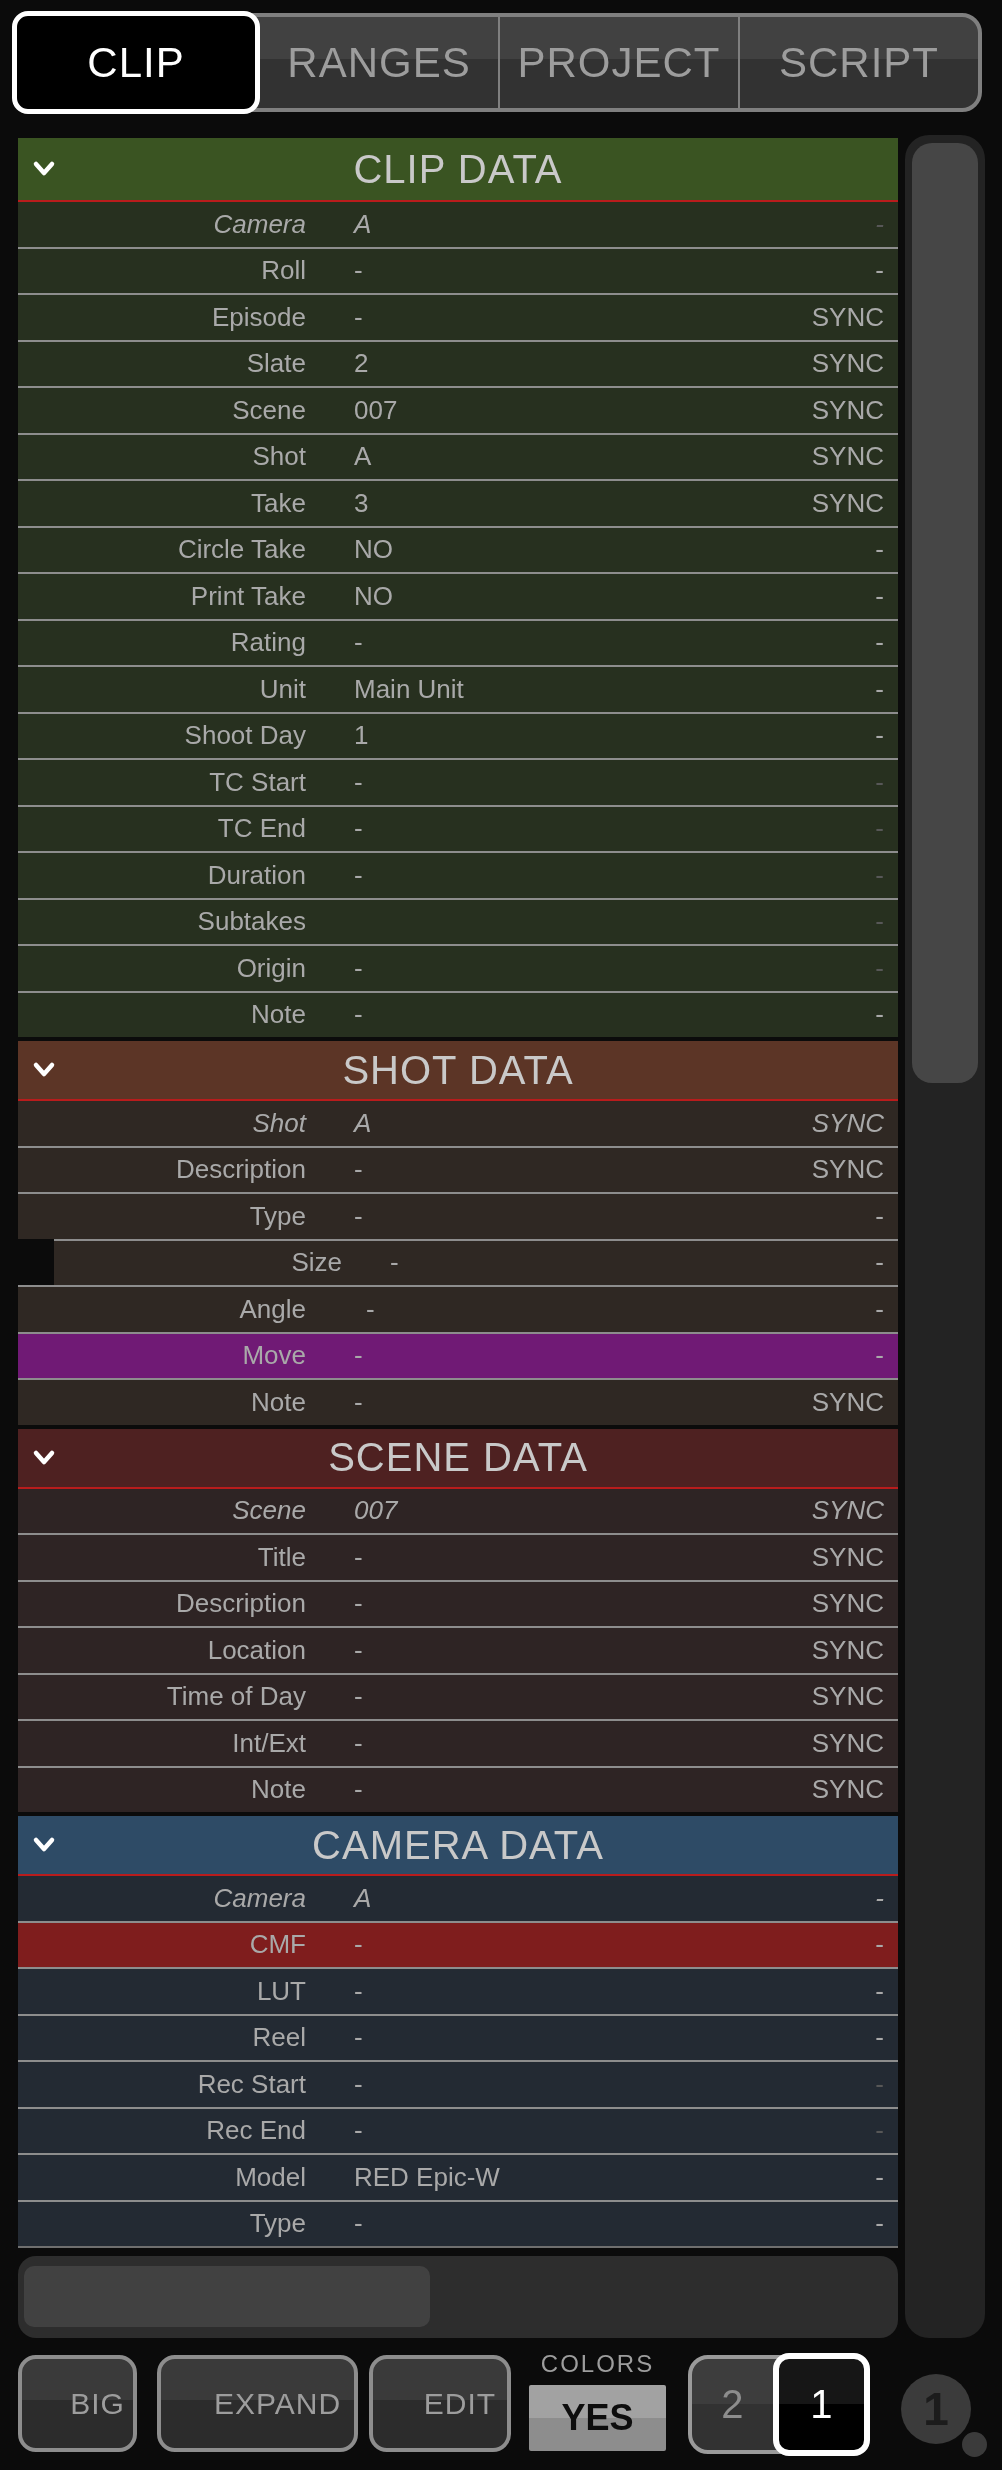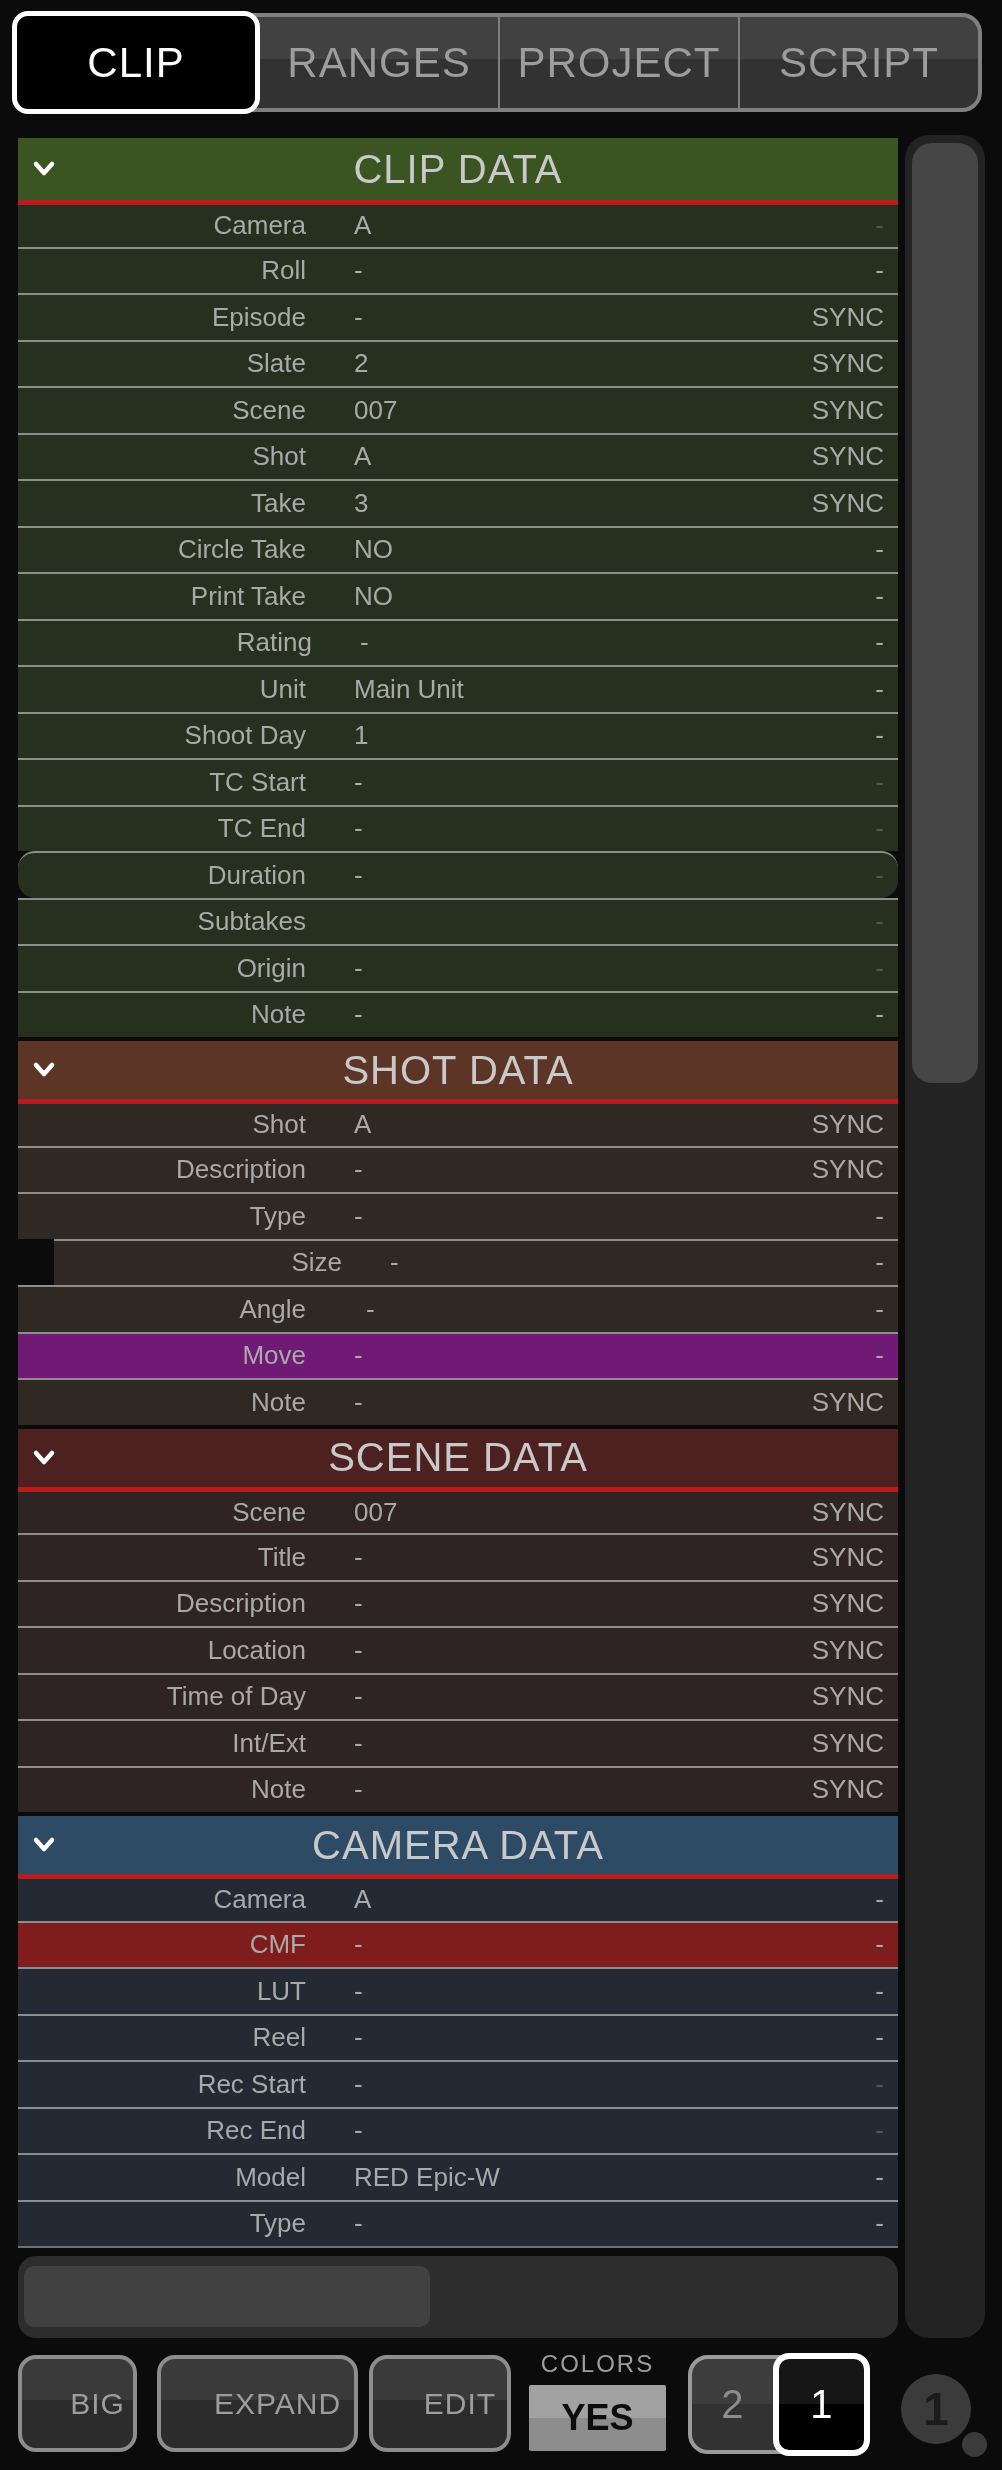--- a/index.html
+++ b/index.html
@@ -39,21 +39,21 @@
     position:relative; color:#c9c9c9; font-size:40px; letter-spacing:1px;
     border-top:4px solid #0b0b0b;
   }
   .section-header:first-child { border-top:none; }
   .chev { position:absolute; left:14px; top:50%; transform:translateY(-50%); display:flex; }
   .row {
     display:flex; align-items:center; height:46.5px;
     border-top:2px solid #8d8d8d;
     color:#a9a9a9; font-size:26px;
   }
-  .row.first { border-top:5px solid #b91c1c; }
+  .row.first { border-top:2px solid #b91c1c;font-style:italic; }
   .row-label { width:288px; text-align:right; white-space:pre; }
   .row-value { flex:1; margin-left:48px; text-align:left; }
   .row-sync  { text-align:right; padding-right:14px; min-width:110px; }
   .row-sync.dim { color:#575757; }
 
   
   .scrollbar-track {
     position:absolute; left:905px; top:135px; width:80px; height:2203px;
     background:#232323; border-radius:24px;
   }
@@ -187,21 +187,21 @@
     <div class="row" style="background: rgb(39, 48, 31);">
       <span class="row-label">Circle Take</span>
       <span class="row-value">NO</span>
       <span class="row-sync">-</span>
     </div>
     <div class="row" style="background: rgb(39, 48, 31);">
       <span class="row-label">Print Take</span>
       <span class="row-value">NO</span>
       <span class="row-sync">-</span>
     </div>
-    <div class="row" style="background: rgb(39, 48, 31); padding-left: 6px;">
+    <div class="row" style="background: rgb(39, 48, 31);">
       <span class="row-label">Rating</span>
       <span class="row-value">-</span>
       <span class="row-sync">-</span>
     </div>
     <div class="row" style="background: rgb(39, 48, 31);">
       <span class="row-label">Unit</span>
       <span class="row-value">Main Unit</span>
       <span class="row-sync">-</span>
     </div>
     <div class="row" style="background: rgb(39, 48, 31);">
@@ -212,21 +212,21 @@
     <div class="row" style="background: rgb(39, 48, 31);">
       <span class="row-label">TC Start</span>
       <span class="row-value">-</span>
       <span class="row-sync dim">-</span>
     </div>
     <div class="row" style="background: rgb(39, 48, 31);">
       <span class="row-label">TC End</span>
       <span class="row-value">-</span>
       <span class="row-sync dim">-</span>
     </div>
-    <div class="row" style="background: rgb(39, 48, 31); border-radius: 17px;">
+    <div class="row" style="background: rgb(39, 48, 31);">
       <span class="row-label">Duration</span>
       <span class="row-value">-</span>
       <span class="row-sync dim">-</span>
     </div>
     <div class="row" style="background: rgb(39, 48, 31);">
       <span class="row-label">Subtakes</span>
       <span class="row-value"></span>
       <span class="row-sync dim">-</span>
     </div>
     <div class="row" style="background: rgb(39, 48, 31);">

